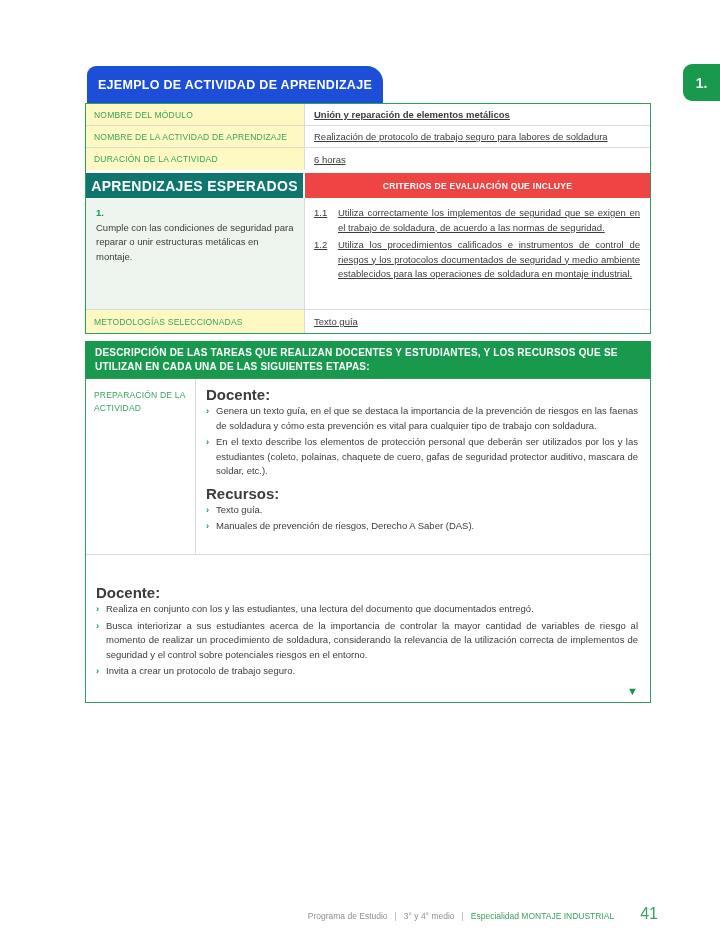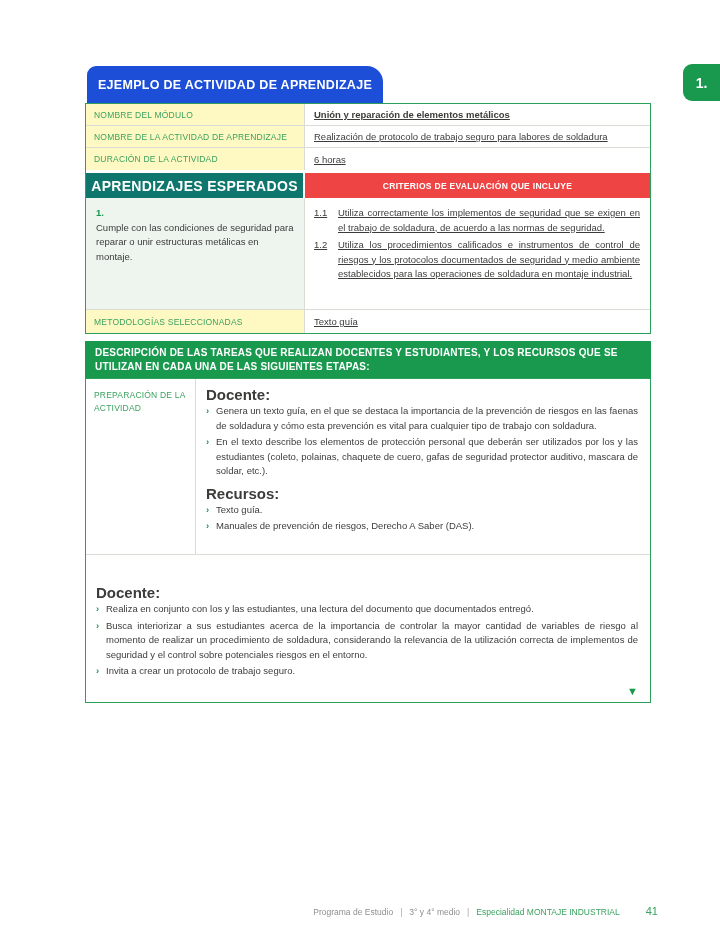--- a/index.html
+++ b/index.html
@@ -88,21 +88,21 @@
     color: #18994e; font-size: 11px; line-height: 11px;
   }
 
   .footer {
     position: absolute; top: 877px; right: 62px;
     display: flex; align-items: baseline; font-size: 8.5px; color: #8f8f8e;
   }
   .footer span { white-space: pre; margin-top: 28px; }
   .footer .sep { margin: 0 7px; color: #a8a8a7; }
   .footer .green { color: #3aa25f; }
-  .footer .page-num { color: #3aa25f; font-size: 11px; margin-left: 26px; }
+  .footer .page-num { color: #3aa25f; font-size: 16px; margin-left: 26px; }
 </style>
 </head>
 <body>
 
 <div class="title-box">
   <span>EJEMPLO DE ACTIVIDAD DE APRENDIZAJE</span>
 </div>
 
 <div class="section-tab">
   <span>1.</span>

